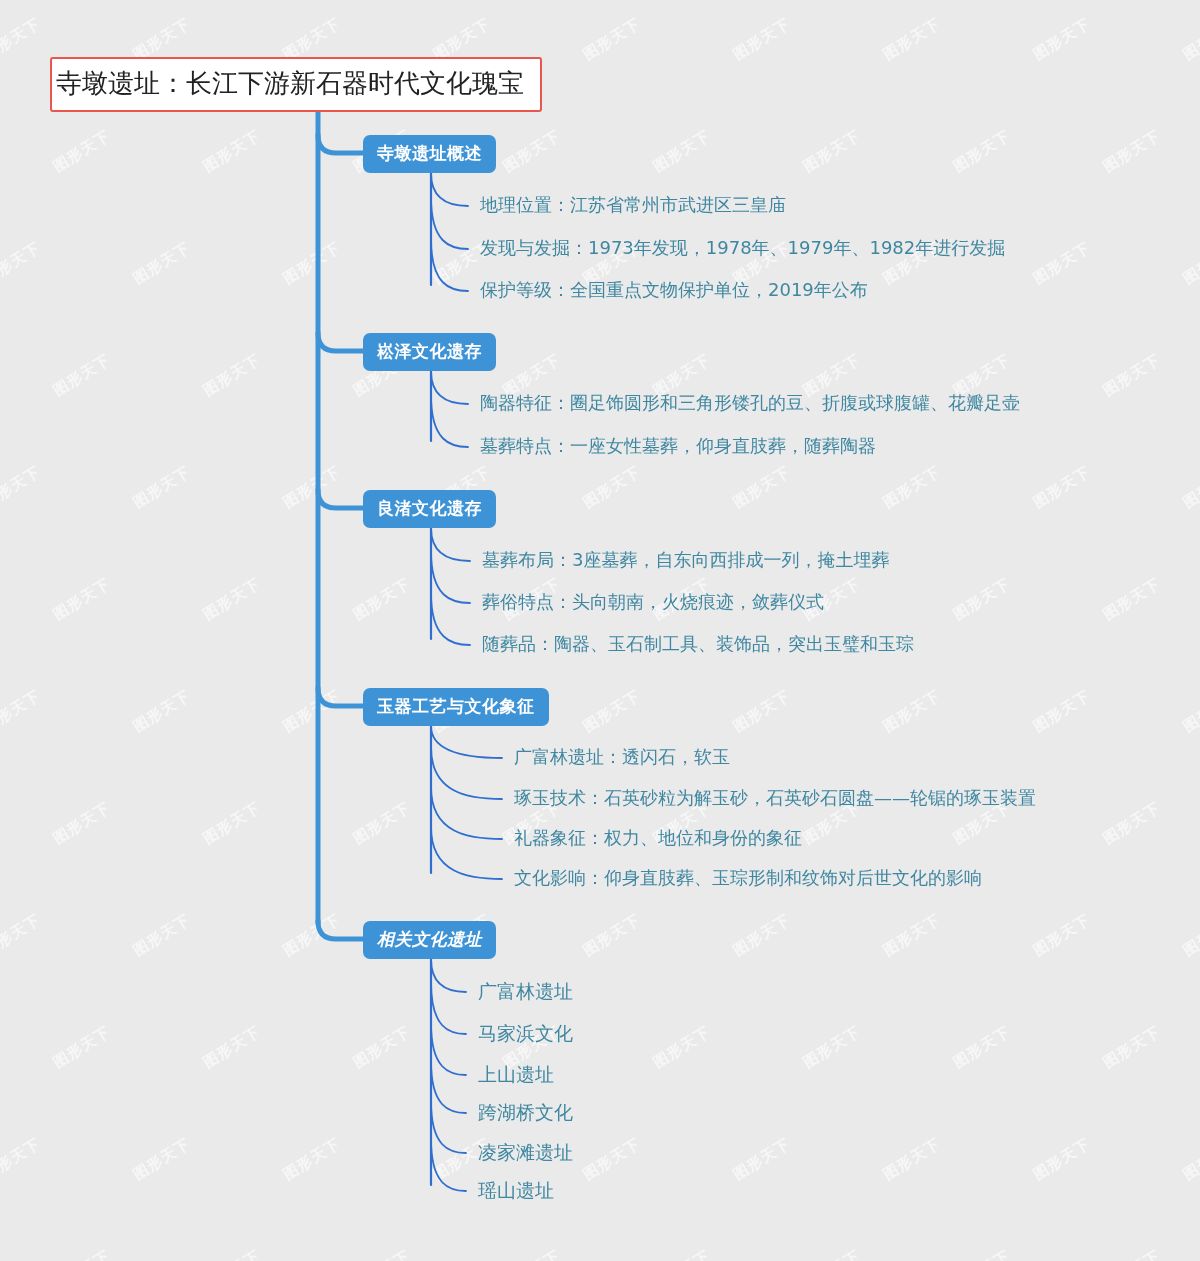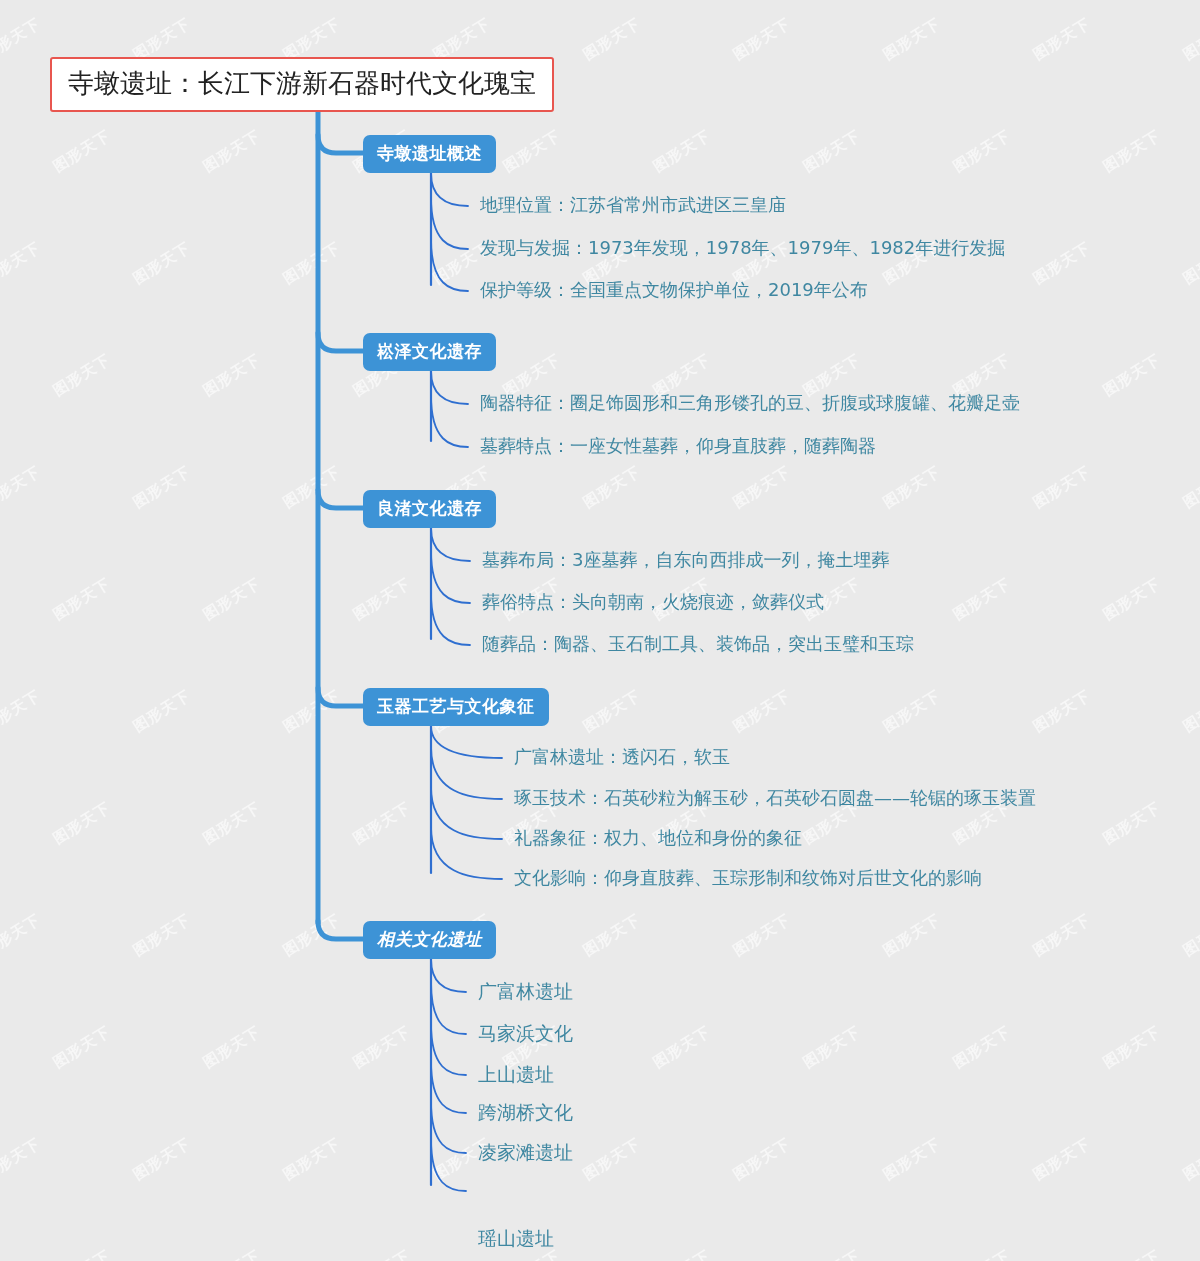--- a/index.html
+++ b/index.html
@@ -52,21 +52,21 @@
 
   
   #root-title {
     position: absolute;
     left: 50px;
     top: 57px;
     box-sizing: border-box;
     border: 2px solid #e8564f;
     background: #ffffff;
     border-radius: 3px;
-    padding: 9px 16px 11px 16px;
+    padding: 9px 16px 11px 4px;
     font-size: 26px;
     line-height: 1.18;
     color: #222222;
     white-space: nowrap;
     z-index: 3;
     font-family: "DejaVu Serif", "Liberation Serif", serif;
     text-align: center;
   }
 
   
@@ -258,16 +258,16 @@
       <div class="leaf" style="left: 482px; top: 632px;">随葬品：陶器、玉石制工具、装饰品，突出玉璧和玉琮</div>
       <div class="leaf" style="left: 514px; top: 745px;">广富林遗址：透闪石，软玉</div>
       <div class="leaf" style="left: 514px; top: 786px;">琢玉技术：石英砂粒为解玉砂，石英砂石圆盘——轮锯的琢玉装置</div>
       <div class="leaf" style="left: 514px; top: 826px;">礼器象征：权力、地位和身份的象征</div>
       <div class="leaf" style="left: 514px; top: 866px;">文化影响：仰身直肢葬、玉琮形制和纹饰对后世文化的影响</div>
       <div class="leaf sub2" style="left: 478px; top: 979px;">广富林遗址</div>
       <div class="leaf sub2" style="left: 478px; top: 1021px;">马家浜文化</div>
       <div class="leaf sub2" style="left: 478px; top: 1062px;">上山遗址</div>
       <div class="leaf sub2" style="left: 478px; top: 1100px;">跨湖桥文化</div>
       <div class="leaf sub2" style="left: 478px; top: 1140px;">凌家滩遗址</div>
-      <div class="leaf sub2" style="left: 478px; top: 1178px; margin-top: 48px;">瑶山遗址</div>
+      <div class="leaf sub2" style="left: 478px; top: 1178px;">瑶山遗址</div>
     </div>
 
 </div>
 
 </body></html>

